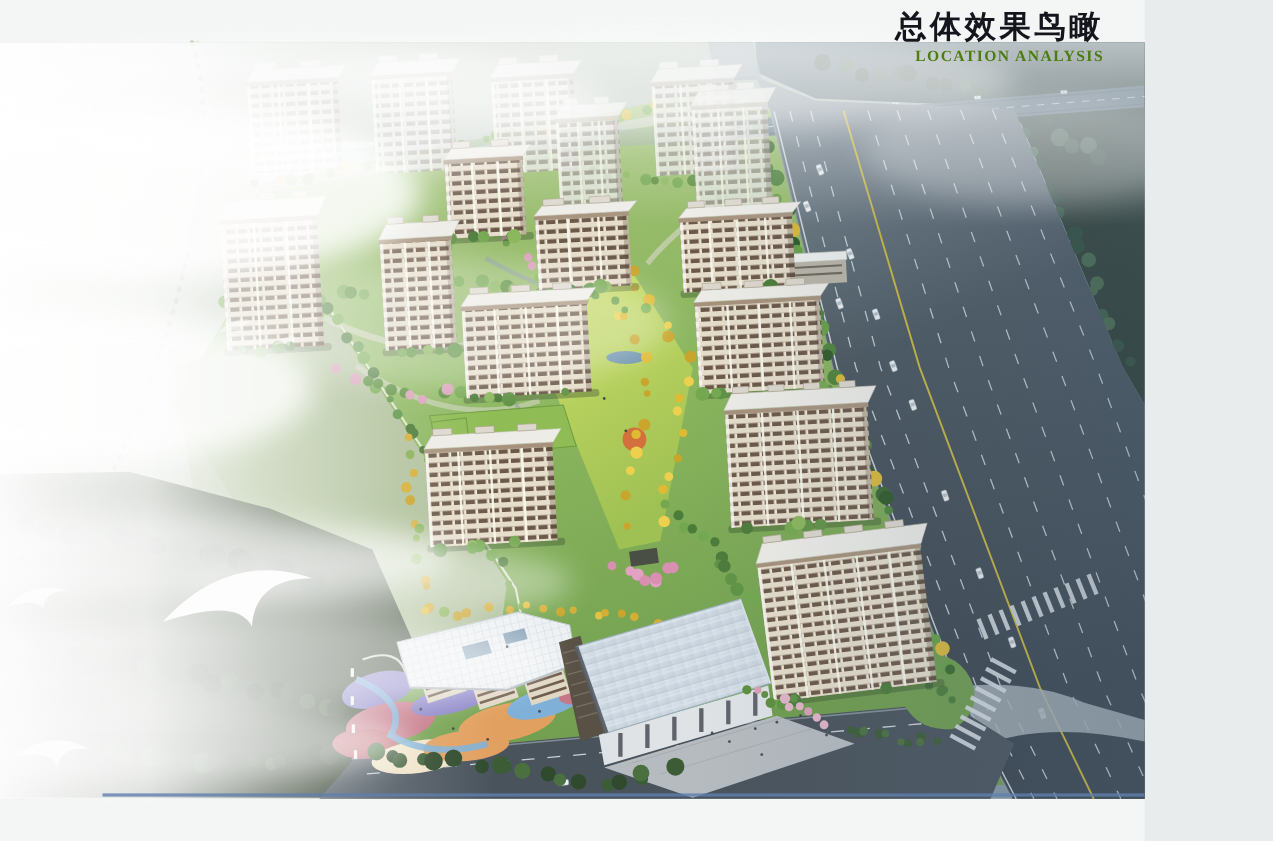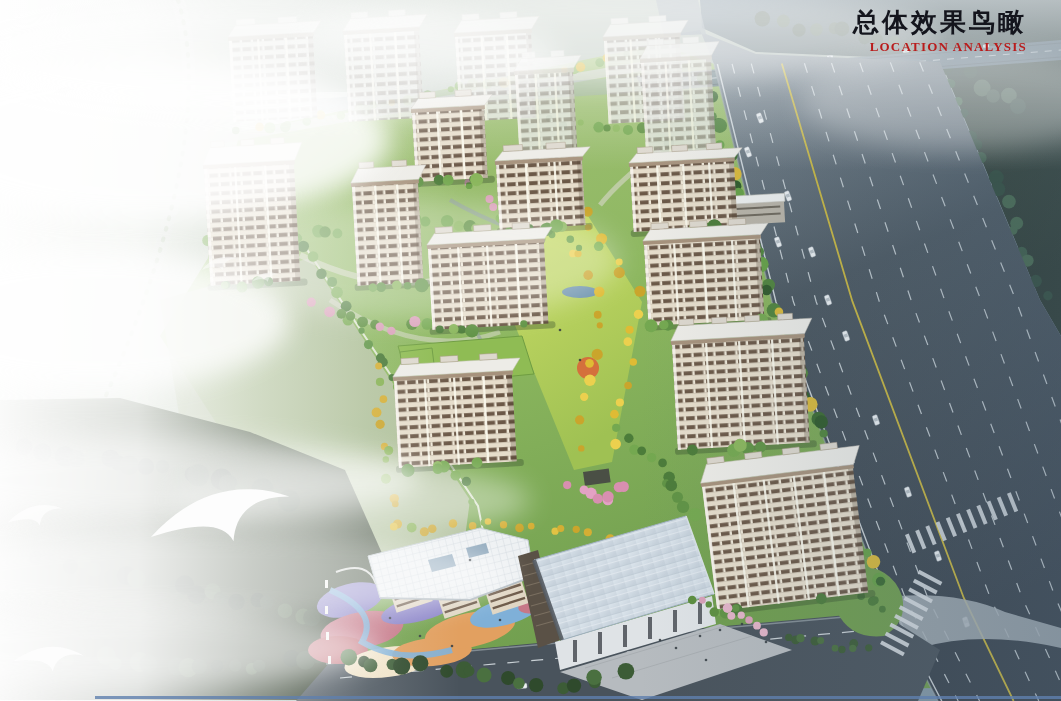--- a/index.html
+++ b/index.html
@@ -1,22 +1,22 @@
 <!DOCTYPE html>
 <html><head>
 <meta charset="utf-8">
 <style>
   html,body{margin:0;padding:0;background:#e8ecec;}
-  #stage{position:relative;width:1061px;height:701px;overflow:hidden;
+  #stage{position:relative;width:954px;height:701px;overflow:hidden;
          font-family:"Liberation Sans","DejaVu Sans",sans-serif;background:#f4f6f5;}
   #scene{position:absolute;left:0;top:0;width:100%;height:100%;}
   .title-block{position:absolute;top:8px;right:34px;text-align:right;z-index:10;
                font-family:"Liberation Serif","DejaVu Serif",serif;}
   .title-cn{font-size:26px;font-weight:bold;letter-spacing:3px;color:#14151d;line-height:1.15;}
-  .title-en{font-size:13px;font-weight:bold;letter-spacing:1.2px;color:#b91c1c;margin-top:1px;}
+  .title-en{font-size:13px;font-weight:bold;letter-spacing:1.2px;color:#4d7c0f;margin-top:1px;}
 </style>
 </head>
 <body>
 
 <div id="stage">
 <svg id="scene" viewBox="0 0 1061 701">
   <defs>
     <linearGradient id="skyGrad" x1="0" y1="0" x2="1" y2="0.35">
       <stop offset="0" stop-color="#f7f9f7"></stop>
       <stop offset="0.45" stop-color="#cdd6d0"></stop>

